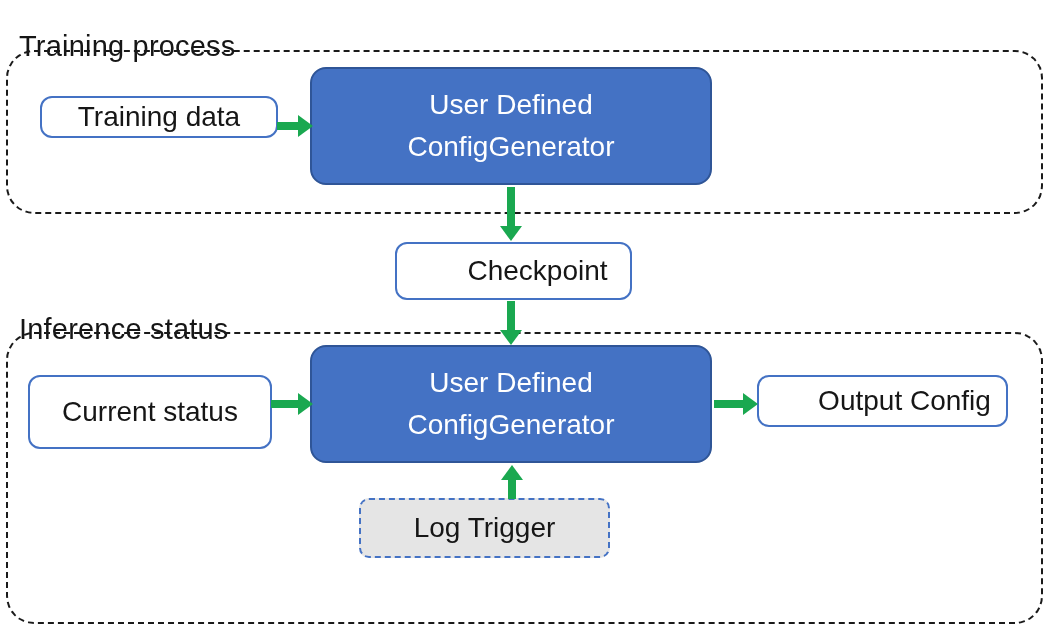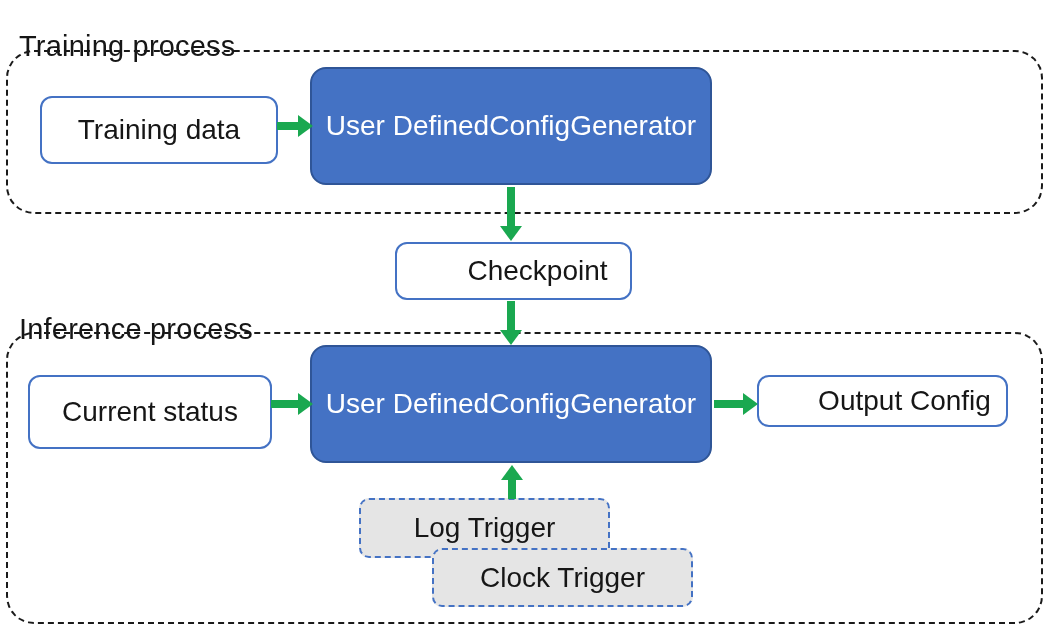--- a/index.html
+++ b/index.html
@@ -28,29 +28,29 @@
     border-radius:28px;background:transparent;
   }
   #training-container{left:6px;top:50px;width:1037px;height:164px;}
   #inference-container{left:6px;top:332px;width:1037px;height:292px;}
 
   .io-box{
     position:absolute;background:#fff;border:2px solid var(--box-border);
     border-radius:12px;display:flex;align-items:center;justify-content:center;
     font-size:28px;color:var(--text-dark);white-space:nowrap;
   }
-  #training-data-box{left:40px;top:96px;width:238px;height:68px;}
+  #training-data-box{left:40px;top:96px;width:238px;height:42px;}
   #checkpoint-box{left:395px;top:242px;width:237px;height:58px;padding-left:48px;}
   #current-status-box{left:28px;top:375px;width:244px;height:74px;}
   #output-config-box{left:757px;top:375px;width:251px;height:52px;padding-left:44px;}
 
   .generator-box{
     position:absolute;background:var(--generator-fill);
     border:2.5px solid var(--generator-border);border-radius:16px;
-    display:flex;flex-direction:row;align-items:center;justify-content:center;
+    display:flex;flex-direction:column;align-items:center;justify-content:center;
     color:var(--text-light);font-size:28px;line-height:42px;text-align:center;
   }
   #training-generator-box{left:310px;top:67px;width:402px;height:118px;}
   #inference-generator-box{left:310px;top:345px;width:402px;height:118px;}
 
   .trigger-box{
     position:absolute;background:#e5e5e5;border:2.5px dashed var(--box-border);
     border-radius:10px;display:flex;align-items:center;justify-content:center;
     font-size:28px;color:var(--text-dark);white-space:nowrap;
   }
@@ -78,21 +78,21 @@
 </style>
 </head>
 <body>
 
 <div id="scene">
 
   <div class="section-title" id="title-training">Training process</div>
 
   <div class="dashed-container" id="training-container"></div>
 
-  <div class="section-title" id="title-inference">Inference process</div>
+  <div class="section-title" id="title-inference">Inference status</div>
 
   <div class="dashed-container" id="inference-container"></div>
 
   <div class="io-box" id="training-data-box">Training data</div>
 
   <div class="generator-box" id="training-generator-box">
     <span>User Defined</span>
     <span>ConfigGenerator</span>
   </div>
 
@@ -102,21 +102,20 @@
 
   <div class="generator-box" id="inference-generator-box">
     <span>User Defined</span>
     <span>ConfigGenerator</span>
   </div>
 
   <div class="io-box" id="output-config-box">Output Config</div>
 
   <div class="trigger-box" id="log-trigger-box">Log Trigger</div>
 
-  <div class="trigger-box" id="clock-trigger-box">Clock Trigger</div>
 
   <div class="arrow-h" id="arrow-training">
     <div class="shaft"></div>
     <div class="head"></div>
   </div>
 
   <div class="arrow-v" id="arrow-down-1">
     <div class="shaft"></div>
     <div class="head-down"></div>
   </div>

